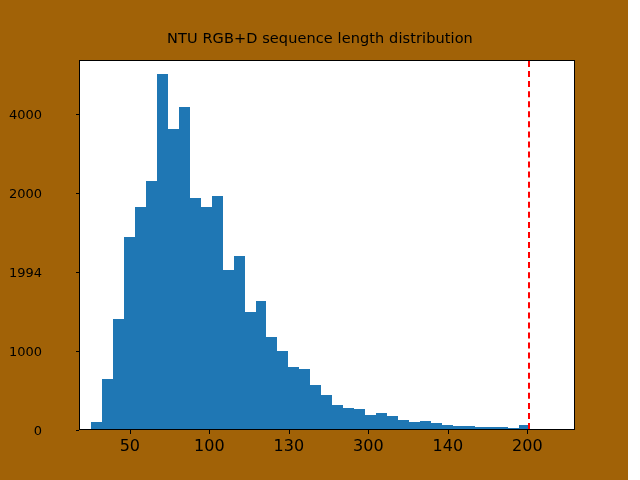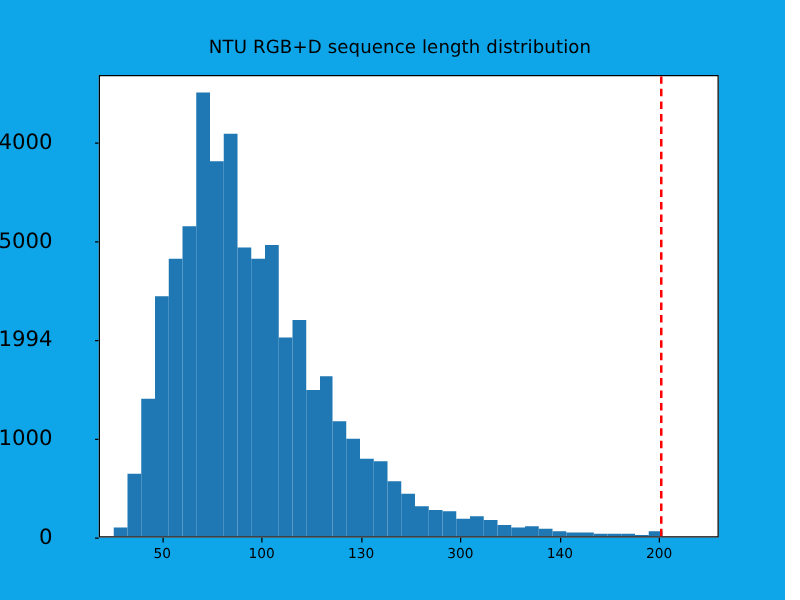--- a/index.html
+++ b/index.html
@@ -10,21 +10,21 @@
   body {
     width: 640px;
     height: 480px;
     font-family: "DejaVu Sans", sans-serif;
     overflow: hidden;
   }
   #figure {
     position: relative;
     width: 628px;
     height: 480px;
-    background: #0ea5e9;
+    background: #a16207;
   }
   #chart-title {
     position: absolute;
     left: 0;
     top: 30px;
     width: 640px;
     text-align: center;
     font-size: 14.5px;
     color: #000000;
     letter-spacing: 0.1px;
@@ -57,36 +57,36 @@
     position: absolute;
     top: 0;
     height: 100%;
     width: 0;
     border-left: 2px dashed #ff0000;
   }
   .ytick-label {
     position: absolute;
     right: 586px;
     text-align: left;
-    font-size: 17px;
+    font-size: 13px;
     color: #000000;
     transform: translateY(-50%);
     white-space: nowrap;
   }
   .ytick-mark {
     position: absolute;
     left: 75.5px;
     width: 3.5px;
     height: 0;
     border-top: 1.1px solid #000000;
   }
   .xtick-label {
     position: absolute;
     top: 436px;
-    font-size: 11px;
+    font-size: 16px;
     color: #000000;
     transform: translateX(-50%);
     white-space: nowrap;
   }
   .xtick-mark {
     position: absolute;
     top: 430px;
     height: 3.5px;
     width: 0;
     border-left: 1.1px solid #000000;
@@ -96,21 +96,21 @@
 <body>
 
 <div id="figure">
 
   <div id="chart-title">NTU RGB+D sequence length distribution</div>
 
   <div id="ytick-labels">
       <div class="ytick-label" style="top: 430px;">0</div>
       <div class="ytick-label" style="top: 351.109px;">1000</div>
       <div class="ytick-label" style="top: 272.217px;">1994</div>
-      <div class="ytick-label" style="top: 193.326px;">5000</div>
+      <div class="ytick-label" style="top: 193.326px;">2000</div>
       <div class="ytick-label" style="top: 114.435px;">4000</div>
     </div>
   <div id="ytick-marks">
       <div class="ytick-mark" style="top: 430px;"></div>
       <div class="ytick-mark" style="top: 351.109px;"></div>
       <div class="ytick-mark" style="top: 272.217px;"></div>
       <div class="ytick-mark" style="top: 193.326px;"></div>
       <div class="ytick-mark" style="top: 114.435px;"></div>
     </div>
   <div id="xtick-labels">

